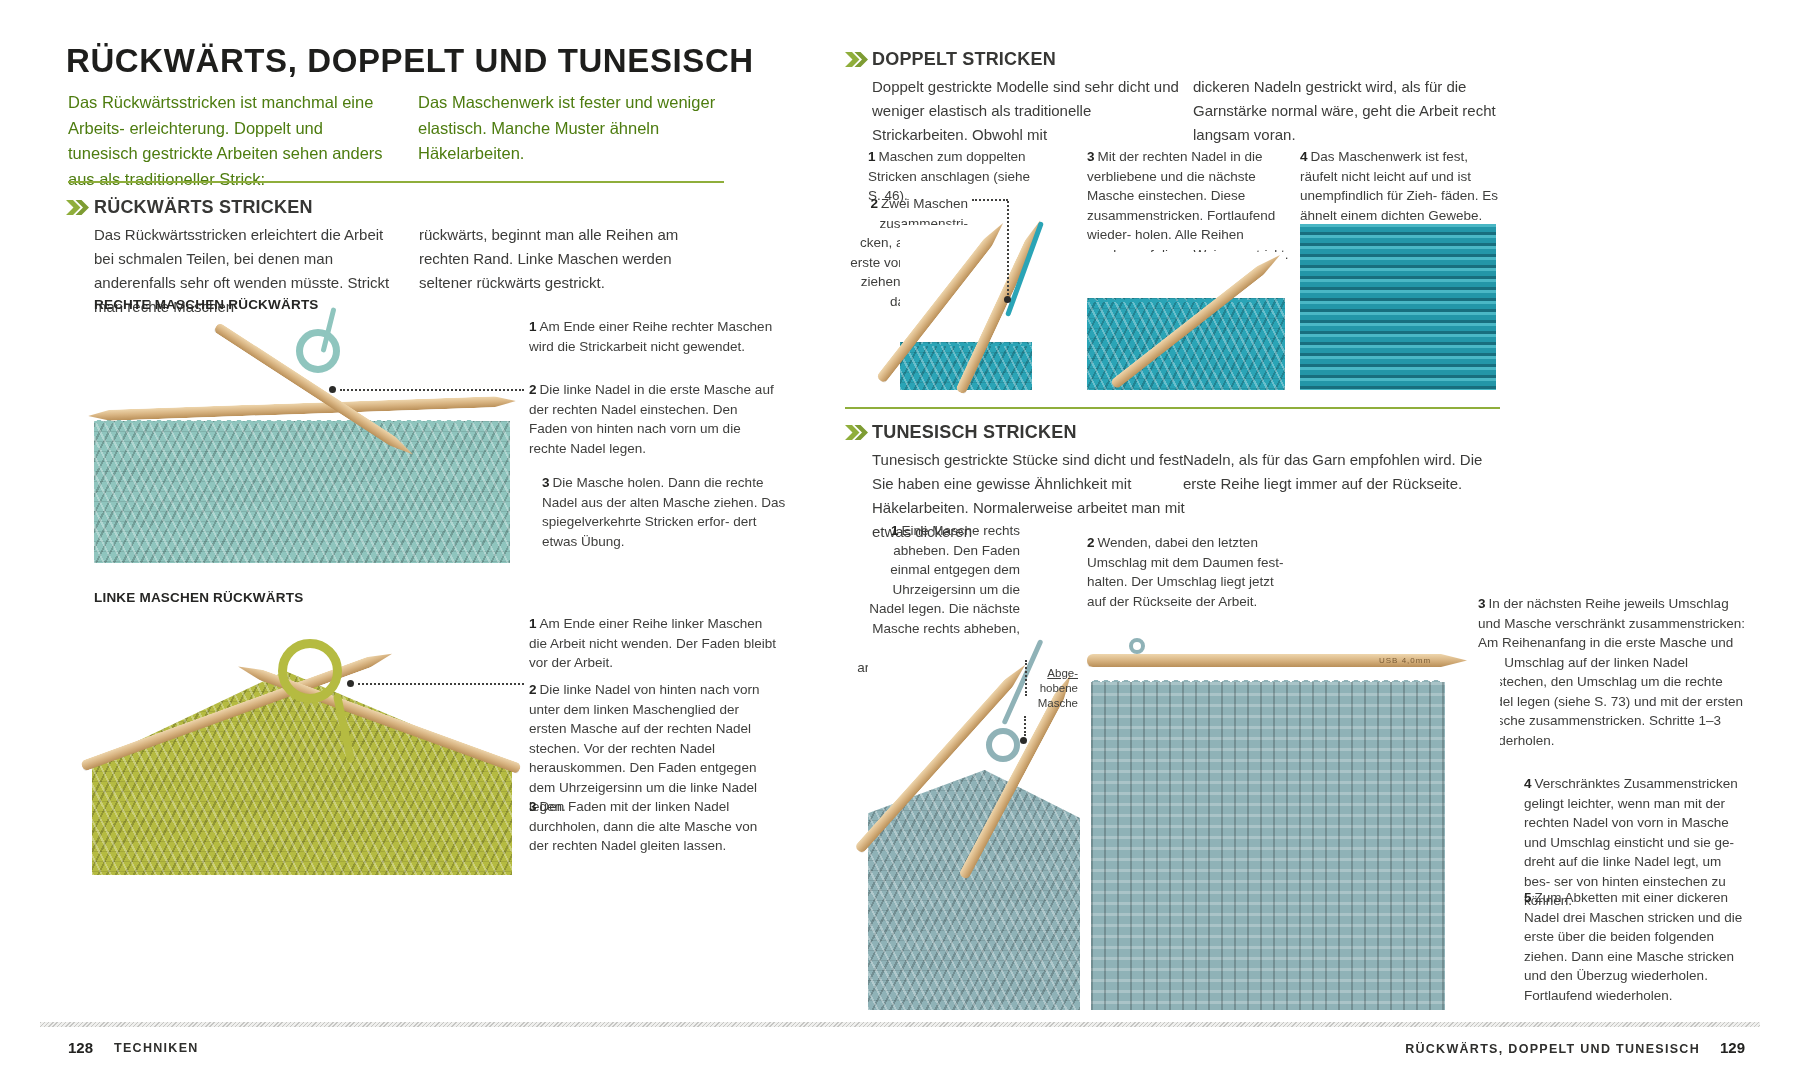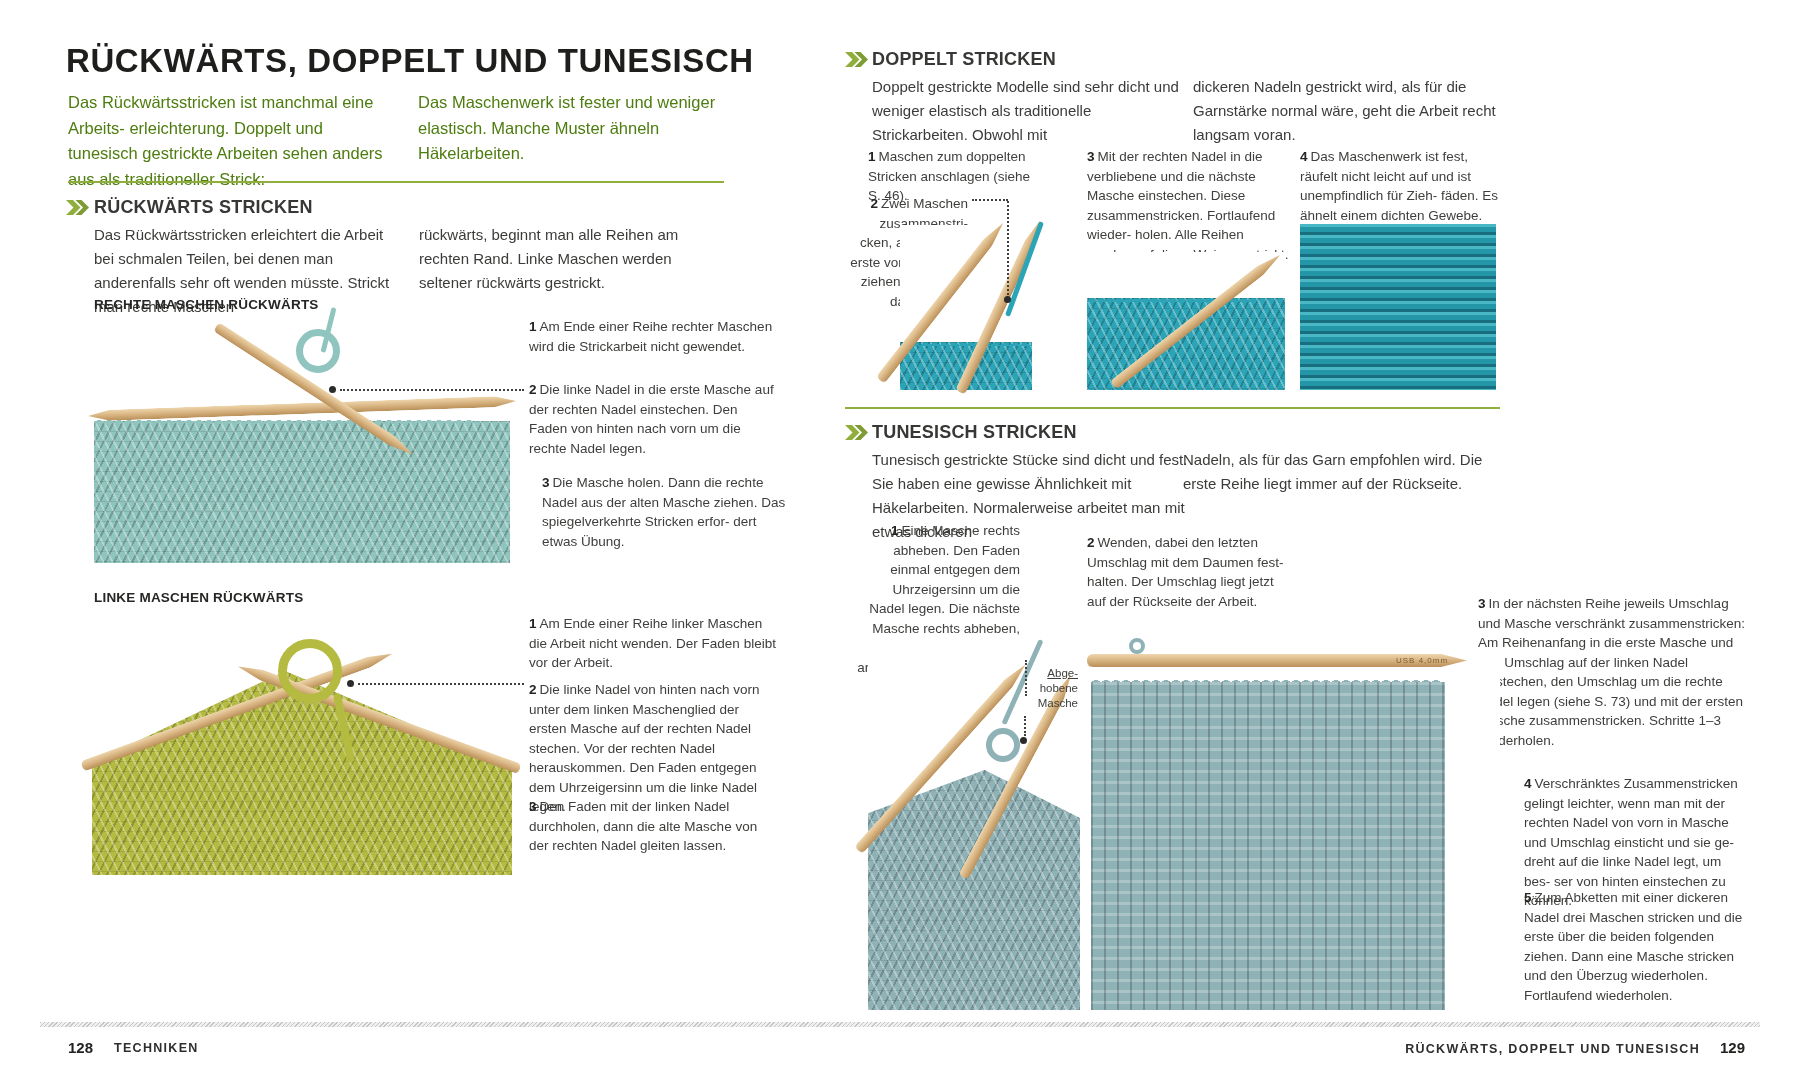--- a/index.html
+++ b/index.html
@@ -196,21 +196,21 @@
     <div class="fab chev bg" style="left:0;right:0;top:130px;bottom:0;clip-path:polygon(0 18%,55% 0,100% 20%,100% 100%,0 100%);"></div>
     <div class="needle tip-r" style="left:-10px;top:205px;width:250px;transform:rotate(-48deg);transform-origin:left center;"></div>
     <div class="needle tip-r" style="left:95px;top:232px;width:230px;transform:rotate(-62deg);transform-origin:left center;"></div>
     <div class="strand bg" style="left:152px;top:-4px;width:5px;height:92px;transform:rotate(24deg);"></div>
     <div class="ring bg" style="left:118px;top:88px;width:34px;height:34px;border-width:6px;"></div>
   </div>
 
   <div class="photo bg" style="left:1087px;top:648px;width:413px;height:362px;">
     <div class="ring bg" style="left:42px;top:-10px;width:16px;height:16px;border-width:4px;"></div>
     <div class="needle tip-r" style="left:0;top:6px;width:380px;height:13px;"></div>
-    <div class="needle-mark" style="left:309px;top:8px;">USB 4,0mm</div>
+    <div class="needle-mark" style="left:292px;top:8px;">USB 4,0mm</div>
     <div class="loops bg" style="left:4px;right:60px;top:17px;"></div>
     <div class="fab tun" style="left:4px;right:55px;top:34px;bottom:0;"></div>
   </div>
 
   <div class="abs hatch" style="left:40px;top:1022px;width:1720px;"></div>
   <span class="abs pg-num" style="left:68px;top:1039px;">128</span>
   <span class="abs pg-label" style="left:114px;top:1041px;">TECHNIKEN</span>
   <div class="abs" style="right:55px;top:1039px;display:flex;align-items:baseline;gap:20px;">
     <span class="pg-label">RÜCKWÄRTS, DOPPELT UND TUNESISCH</span>
     <span class="pg-num">129</span>

